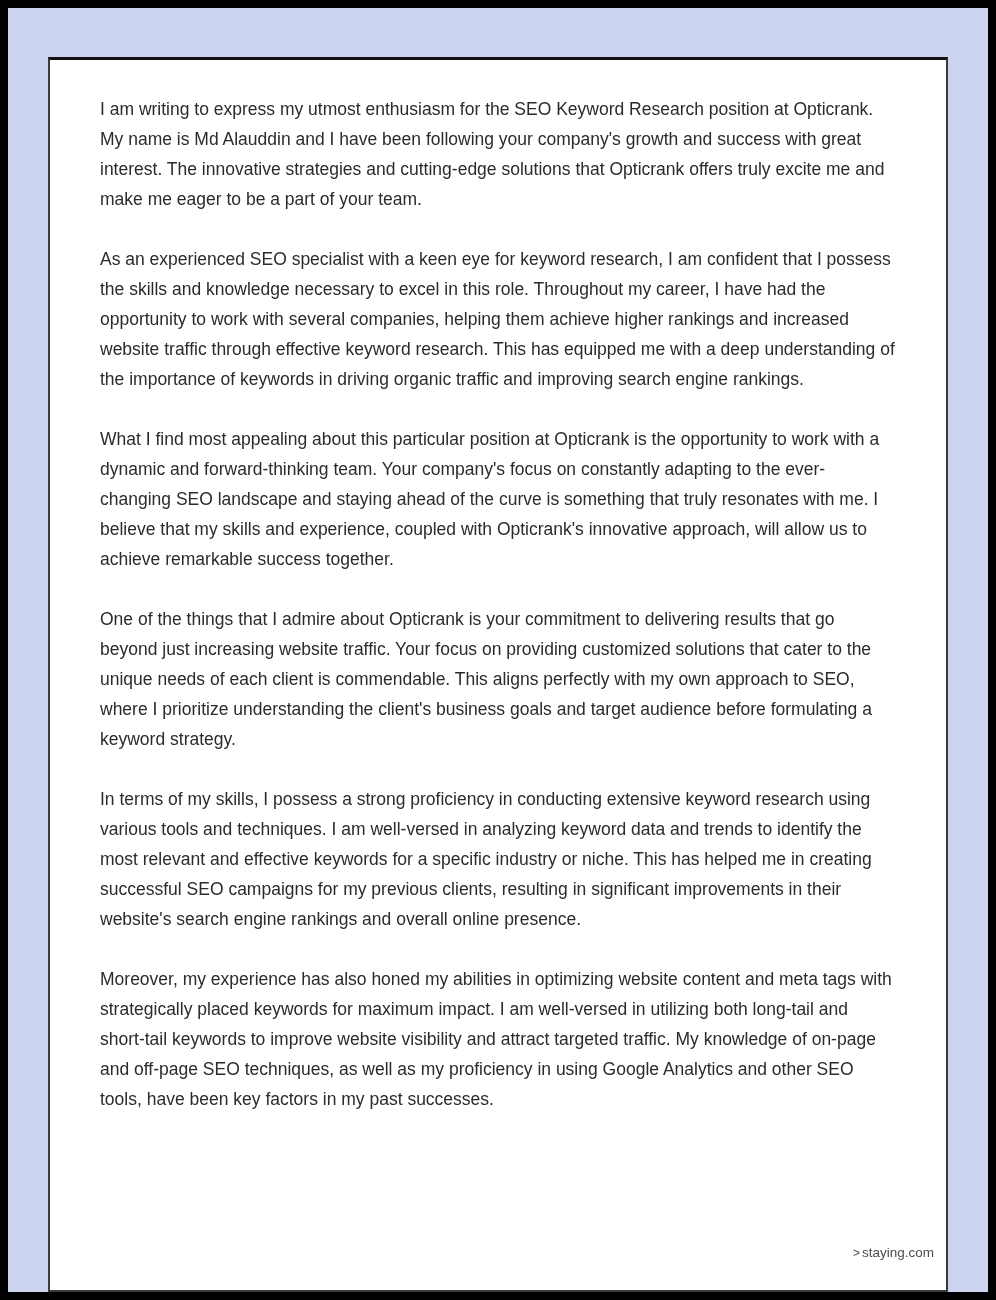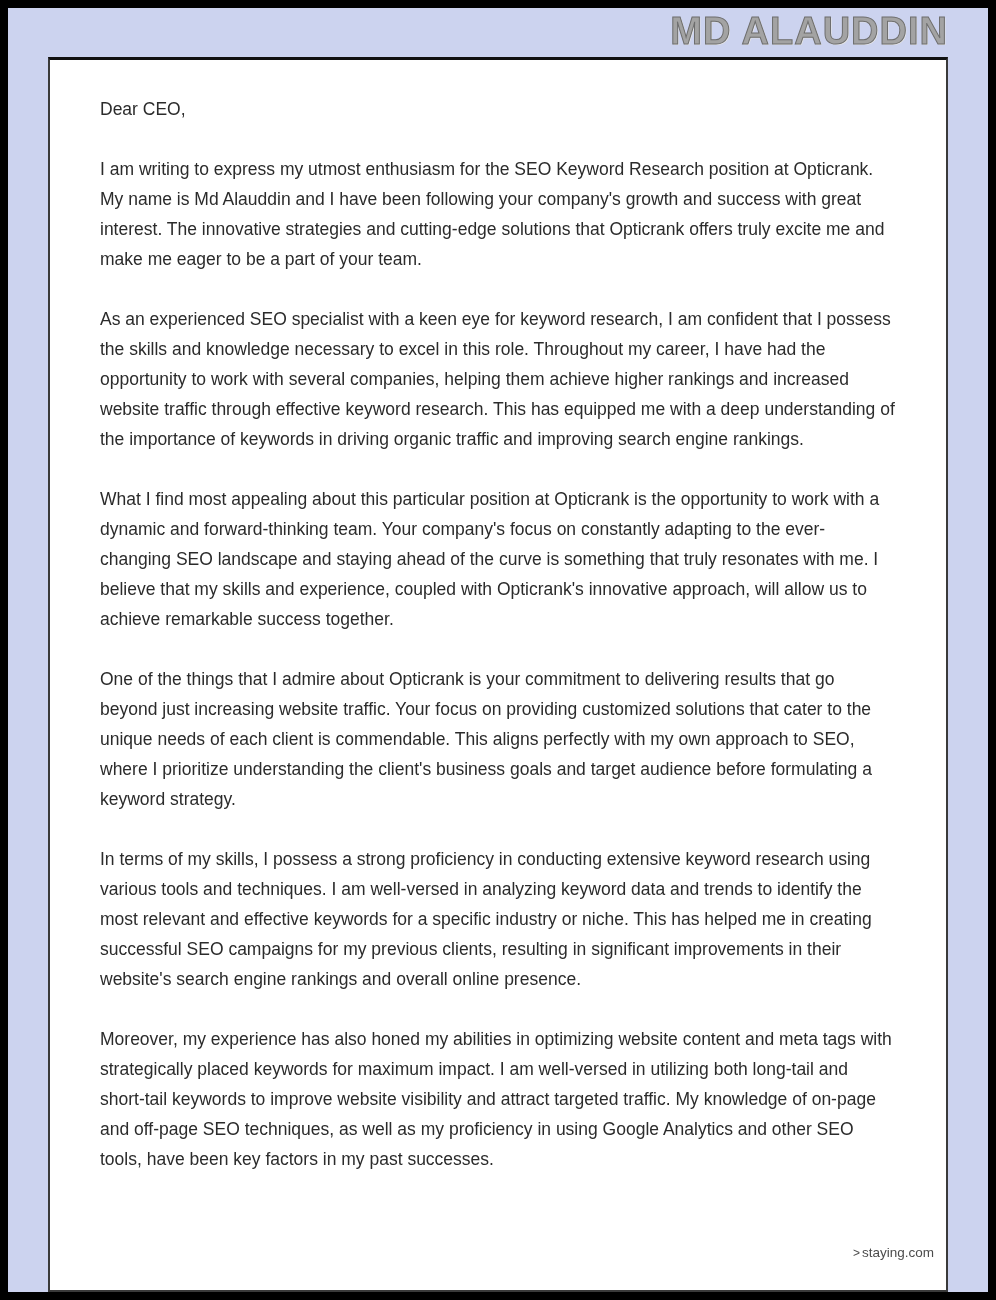--- a/index.html
+++ b/index.html
@@ -76,25 +76,23 @@
     font-size: 12px;
     color: #4c4c4c;
   }
 </style>
 </head>
 <body>
 
 <div class="page">
   <div class="inner">
 
-    <div class="header-name">MD ALAUDDIN</div>
 
     <div class="paper">
       <div class="content">
-        <p class="salutation">Dear CEO,</p>
         <div>
             <p>I am writing to express my utmost enthusiasm for the SEO Keyword Research position at Opticrank. My name is Md Alauddin and I have been following your company's growth and success with great interest. The innovative strategies and cutting-edge solutions that Opticrank offers truly excite me and make me eager to be a part of your team.</p>
             <p>As an experienced SEO specialist with a keen eye for keyword research, I am confident that I possess the skills and knowledge necessary to excel in this role. Throughout my career, I have had the opportunity to work with several companies, helping them achieve higher rankings and increased website traffic through effective keyword research. This has equipped me with a deep understanding of the importance of keywords in driving organic traffic and improving search engine rankings.</p>
             <p>What I find most appealing about this particular position at Opticrank is the opportunity to work with a dynamic and forward-thinking team. Your company's focus on constantly adapting to the ever-changing SEO landscape and staying ahead of the curve is something that truly resonates with me. I believe that my skills and experience, coupled with Opticrank's innovative approach, will allow us to achieve remarkable success together.</p>
             <p>One of the things that I admire about Opticrank is your commitment to delivering results that go beyond just increasing website traffic. Your focus on providing customized solutions that cater to the unique needs of each client is commendable. This aligns perfectly with my own approach to SEO, where I prioritize understanding the client's business goals and target audience before formulating a keyword strategy.</p>
             <p>In terms of my skills, I possess a strong proficiency in conducting extensive keyword research using various tools and techniques. I am well-versed in analyzing keyword data and trends to identify the most relevant and effective keywords for a specific industry or niche. This has helped me in creating successful SEO campaigns for my previous clients, resulting in significant improvements in their website's search engine rankings and overall online presence.</p>
             <p>Moreover, my experience has also honed my abilities in optimizing website content and meta tags with strategically placed keywords for maximum impact. I am well-versed in utilizing both long-tail and short-tail keywords to improve website visibility and attract targeted traffic. My knowledge of on-page and off-page SEO techniques, as well as my proficiency in using Google Analytics and other SEO tools, have been key factors in my past successes.</p>
           </div>
       </div>
 

